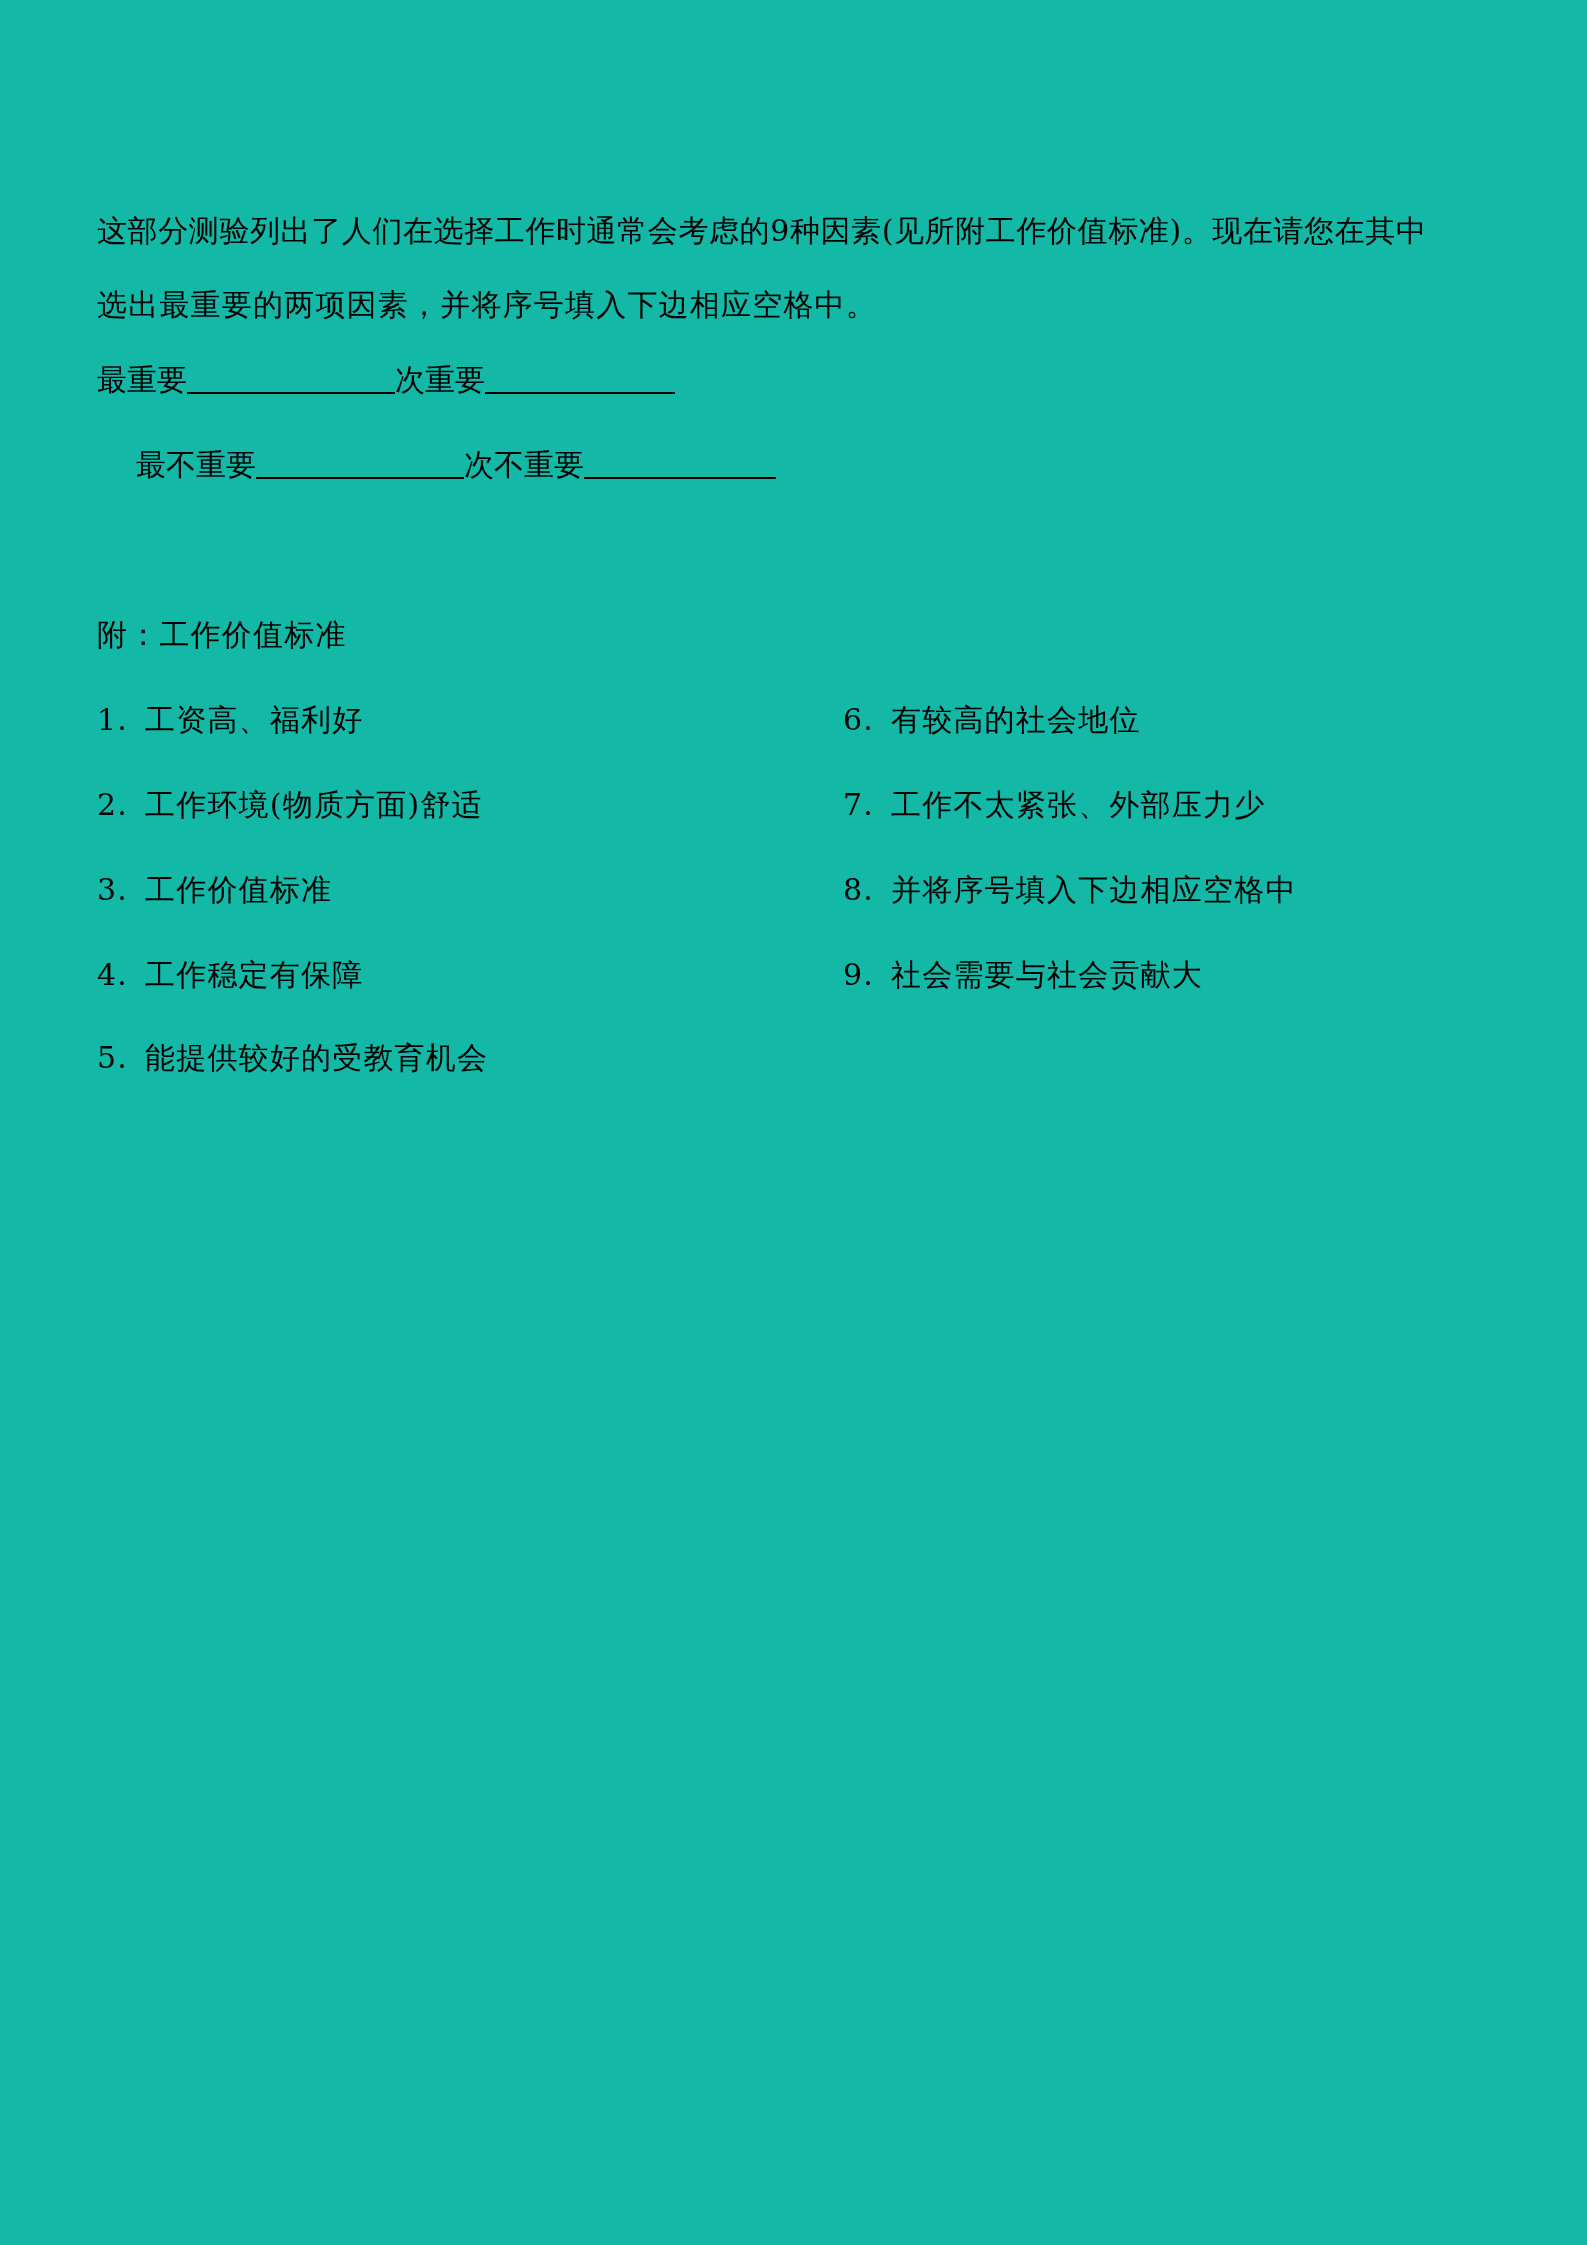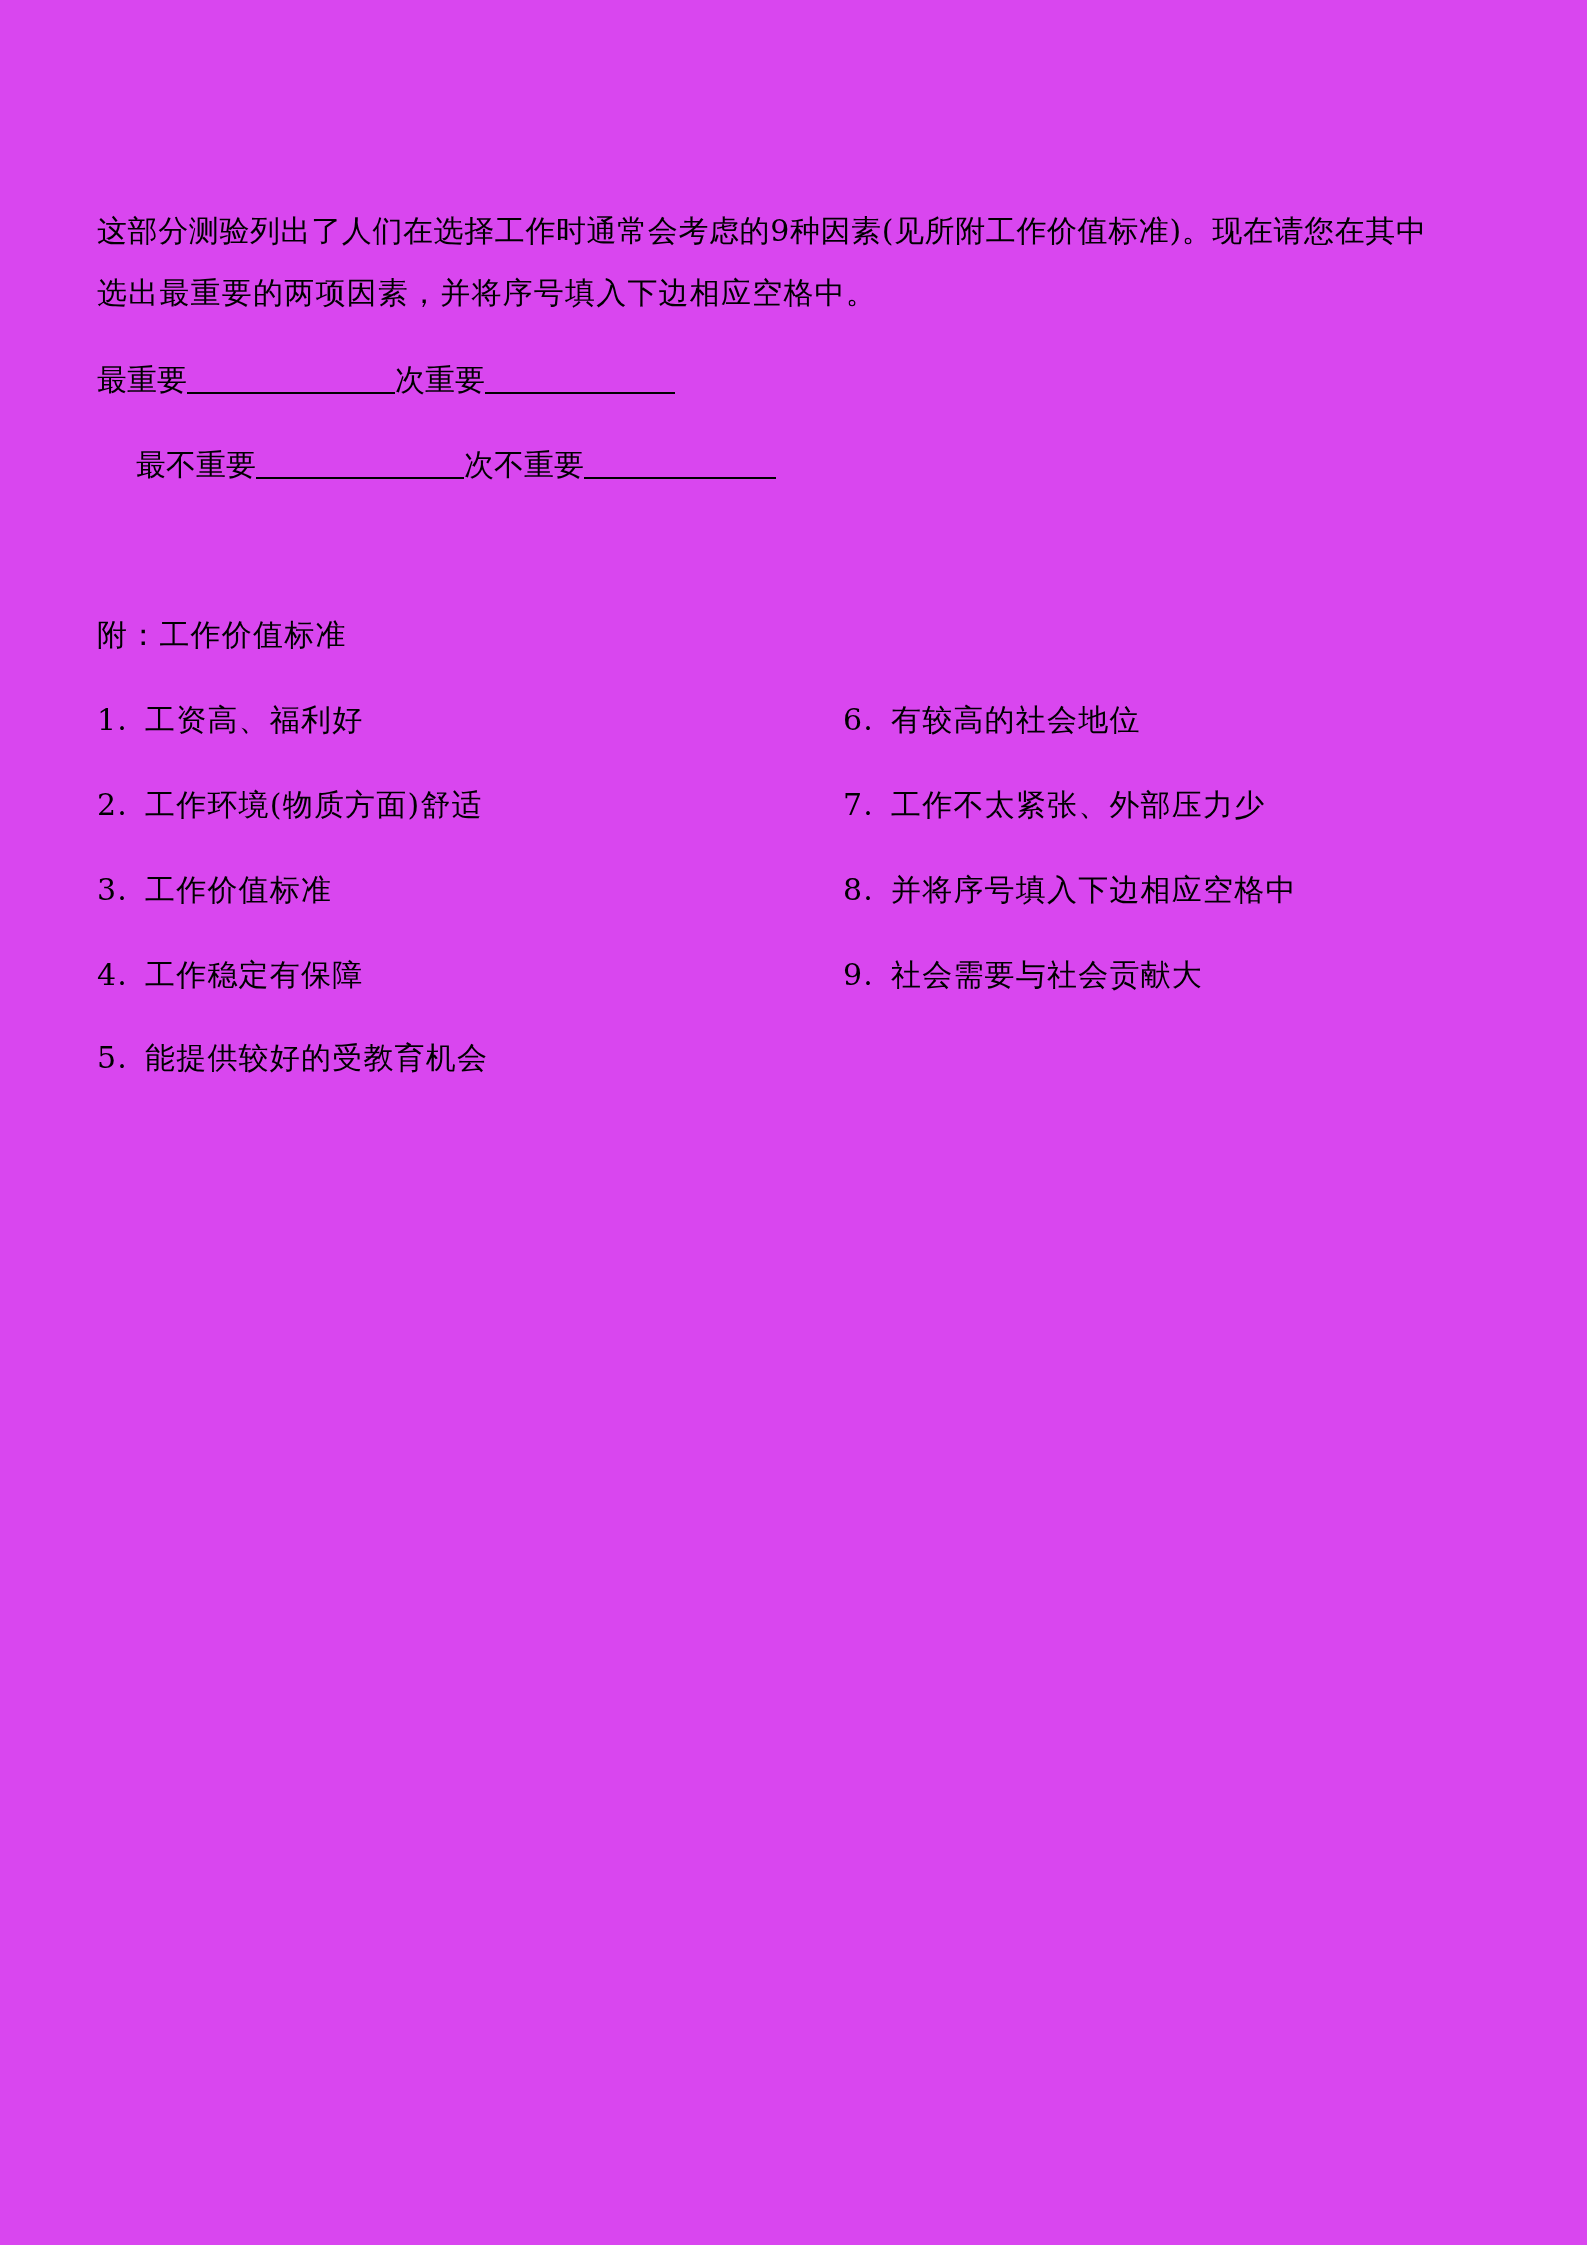--- a/index.html
+++ b/index.html
@@ -13,32 +13,32 @@
       position: relative;
       overflow: hidden;
       color: #000000;
       font-family: "DejaVu Serif", "Liberation Serif", serif;
     }
     .page {
       position: absolute;
       left: 0; top: 0;
       width: 1587px;
       height: 2245px;
-      background: #d946ef;
+      background: #14b8a6;
     }
     .line {
       position: absolute;
       left: 97px;
       font-size: 30px;
       line-height: 34px;
       white-space: nowrap;
       letter-spacing: 1.2px;
     }
     .intro-1 { top: 214px; letter-spacing: 0.6px; }
-    .intro-2 { top: 276px; }
+    .intro-2 { top: 288px; }
     .blank-row {
       position: absolute;
       left: 97px;
       font-size: 30px;
       line-height: 34px;
       white-space: nowrap;
       display: flex;
       align-items: flex-end;
     }
     .blank-row.r1 { top: 362px; align-items: flex-end; }

